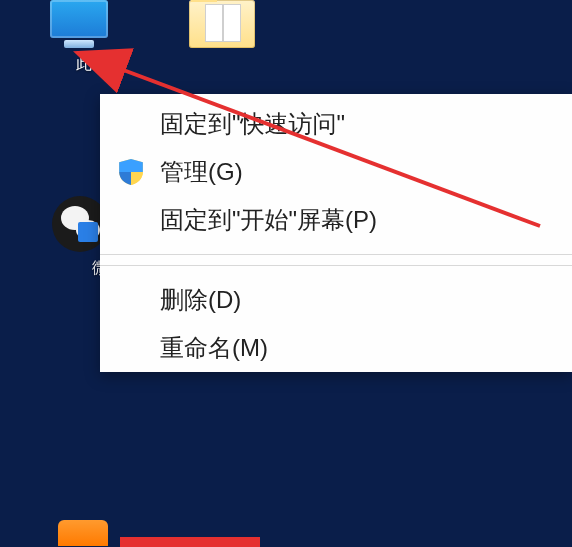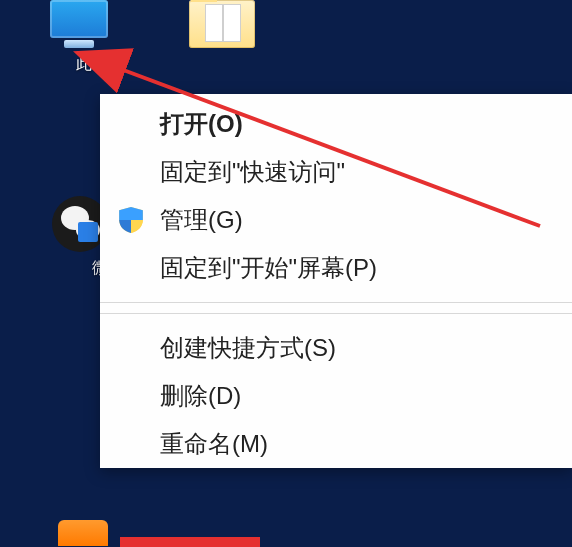--- a/index.html
+++ b/index.html
@@ -206,23 +206,20 @@
     <div class="icon-label">微</div>
   </div>
   <div class="blue-square"></div>
 
 
   <div class="icon-group partial-orange">
     <div class="orange-shape"></div>
   </div>
 
   <div class="context-menu">
-    <div class="menu-item bold">
-      <span>打开(O)</span>
-    </div>
     <div class="menu-item">
       <span>固定到"快速访问"</span>
     </div>
     <div class="menu-item">
       <span class="shield-icon">
         <svg viewBox="0 0 24 26">
           <path d="M12 1 L23 4 V13 C23 19 18 24 12 25 C6 24 1 19 1 13 V4 Z" fill="#ffd650"></path>
           <path d="M12 1 L23 4 V13 H12 Z" fill="#3aa0ff"></path>
           <path d="M12 13 H23 C23 19 18 24 12 25 Z" fill="#ffd650"></path>
           <path d="M12 1 L1 4 V13 H12 Z" fill="#3aa0ff"></path>
@@ -230,23 +227,20 @@
         </svg>
       </span>
       <span>管理(G)</span>
     </div>
     <div class="menu-item">
       <span>固定到"开始"屏幕(P)</span>
     </div>
     <div class="menu-sep"></div>
     <div class="menu-sep"></div>
     <div class="menu-item">
-      <span>创建快捷方式(S)</span>
-    </div>
-    <div class="menu-item">
       <span>删除(D)</span>
     </div>
     <div class="menu-item">
       <span>重命名(M)</span>
     </div>
   </div>
 
   <svg class="annotation-layer">
     <defs>
       <marker id="arrowhead" markerWidth="14" markerHeight="12" refX="2" refY="6" orient="auto">

